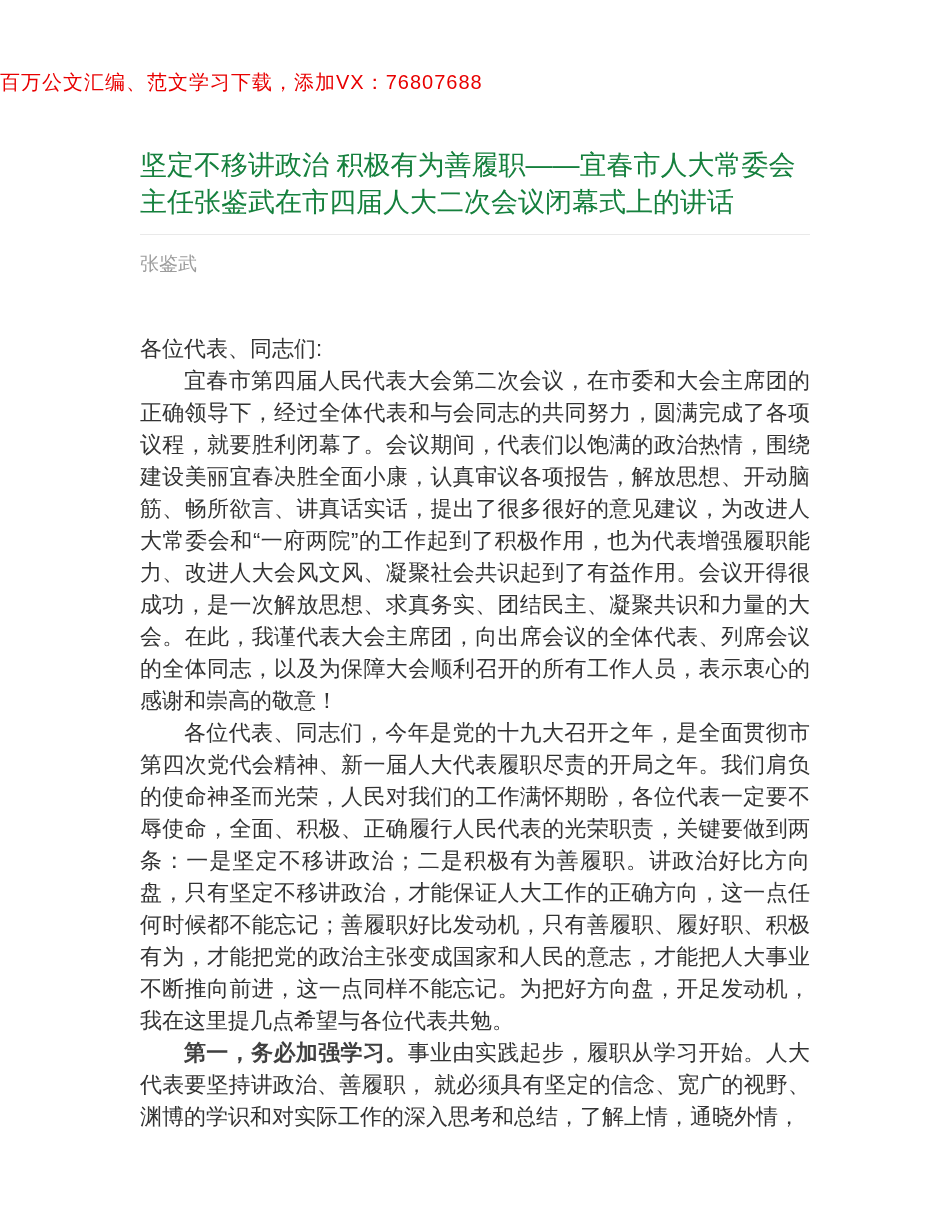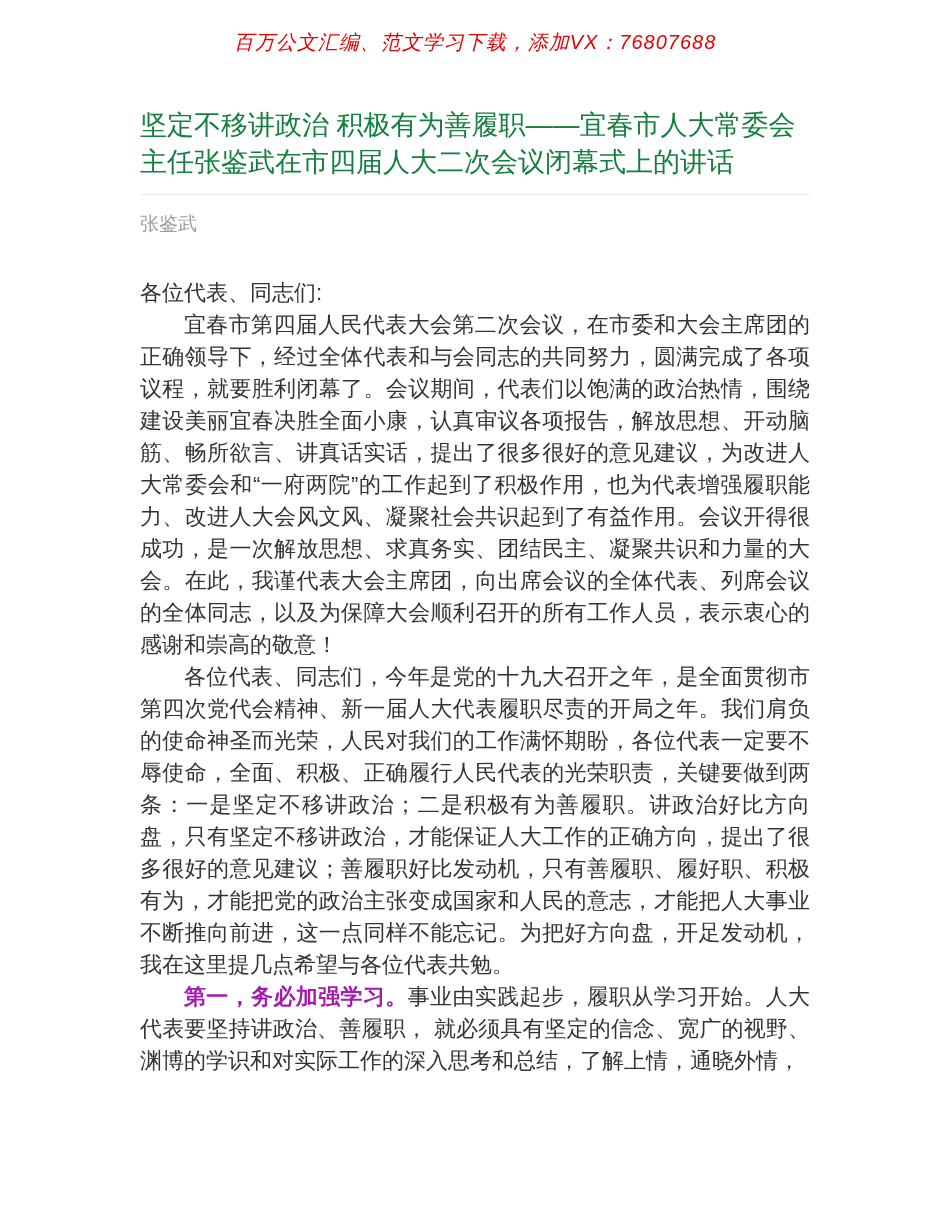--- a/index.html
+++ b/index.html
@@ -5,27 +5,25 @@
   * { margin: 0; padding: 0; box-sizing: border-box; }
   html, body { background: #ffffff; }
   body {
     width: 950px;
     height: 1230px;
     overflow: hidden;
     font-family: "Liberation Sans", "DejaVu Sans", sans-serif;
     -webkit-font-smoothing: antialiased;
   }
   .promo {
-    padding-top: 29px;
-    text-align: center;
+    padding-top: 69px;
     font-size: 20px;
     line-height: 26px;
     color: #e80000;
     letter-spacing: 1px;
-    font-style: italic;
   }
   .article {
     width: 670px;
     margin: 0 auto;
   }
   .title {
     margin-top: 52px;
     font-size: 27px;
     line-height: 37px;
     font-weight: 400;
@@ -37,29 +35,29 @@
     border-top: 1px solid #e9e9e9;
     height: 0;
   }
   .meta {
     margin-top: 16px;
     font-size: 19px;
     line-height: 26px;
     color: #9c9c9c;
   }
   .content {
-    margin-top: 40px;
+    margin-top: 56px;
     font-size: 22px;
     line-height: 32px;
     color: #333333;
     text-align: justify;
   }
   .content p { margin: 0; }
   .content p.indent { text-indent: 2em; }
-  .content strong { font-weight: 700; color: #a21caf; }
+  .content strong { font-weight: 700; color: #404040; }
 </style>
 </head>
 <body>
 
 <div class="promo">
   <span>百万公文汇编、范文学习下载，添加VX：76807688</span>
 </div>
 
 <div class="article">
 
@@ -67,17 +65,17 @@
 
   <hr class="divider">
 
   <div class="meta">
     <div>张鉴武</div>
   </div>
 
   <div class="content">
     <p>各位代表、同志们:</p>
     <p class="indent">宜春市第四届人民代表大会第二次会议，在市委和大会主席团的正确领导下，经过全体代表和与会同志的共同努力，圆满完成了各项议程，就要胜利闭幕了。会议期间，代表们以饱满的政治热情，围绕建设美丽宜春决胜全面小康，认真审议各项报告，解放思想、开动脑筋、畅所欲言、讲真话实话，提出了很多很好的意见建议，为改进人大常委会和“一府两院”的工作起到了积极作用，也为代表增强履职能力、改进人大会风文风、凝聚社会共识起到了有益作用。会议开得很成功，是一次解放思想、求真务实、团结民主、凝聚共识和力量的大会。在此，我谨代表大会主席团，向出席会议的全体代表、列席会议的全体同志，以及为保障大会顺利召开的所有工作人员，表示衷心的感谢和崇高的敬意！</p>
-    <p class="indent">各位代表、同志们，今年是党的十九大召开之年，是全面贯彻市第四次党代会精神、新一届人大代表履职尽责的开局之年。我们肩负的使命神圣而光荣，人民对我们的工作满怀期盼，各位代表一定要不辱使命，全面、积极、正确履行人民代表的光荣职责，关键要做到两条：一是坚定不移讲政治；二是积极有为善履职。讲政治好比方向盘，只有坚定不移讲政治，才能保证人大工作的正确方向，提出了很多很好的意见建议；善履职好比发动机，只有善履职、履好职、积极有为，才能把党的政治主张变成国家和人民的意志，才能把人大事业不断推向前进，这一点同样不能忘记。为把好方向盘，开足发动机，我在这里提几点希望与各位代表共勉。</p>
+    <p class="indent">各位代表、同志们，今年是党的十九大召开之年，是全面贯彻市第四次党代会精神、新一届人大代表履职尽责的开局之年。我们肩负的使命神圣而光荣，人民对我们的工作满怀期盼，各位代表一定要不辱使命，全面、积极、正确履行人民代表的光荣职责，关键要做到两条：一是坚定不移讲政治；二是积极有为善履职。讲政治好比方向盘，只有坚定不移讲政治，才能保证人大工作的正确方向，这一点任何时候都不能忘记；善履职好比发动机，只有善履职、履好职、积极有为，才能把党的政治主张变成国家和人民的意志，才能把人大事业不断推向前进，这一点同样不能忘记。为把好方向盘，开足发动机，我在这里提几点希望与各位代表共勉。</p>
     <p class="indent"><strong>第一，务必加强学习。</strong><span>事业由实践起步，履职从学习开始。人大代表要坚持讲政治、善履职， 就必须具有坚定的信念、宽广的视野、渊博的学识和对实际工作的深入思考和总结，了解上情，通晓外情，</span></p>
   </div>
 
 </div>
 
 </body></html>

